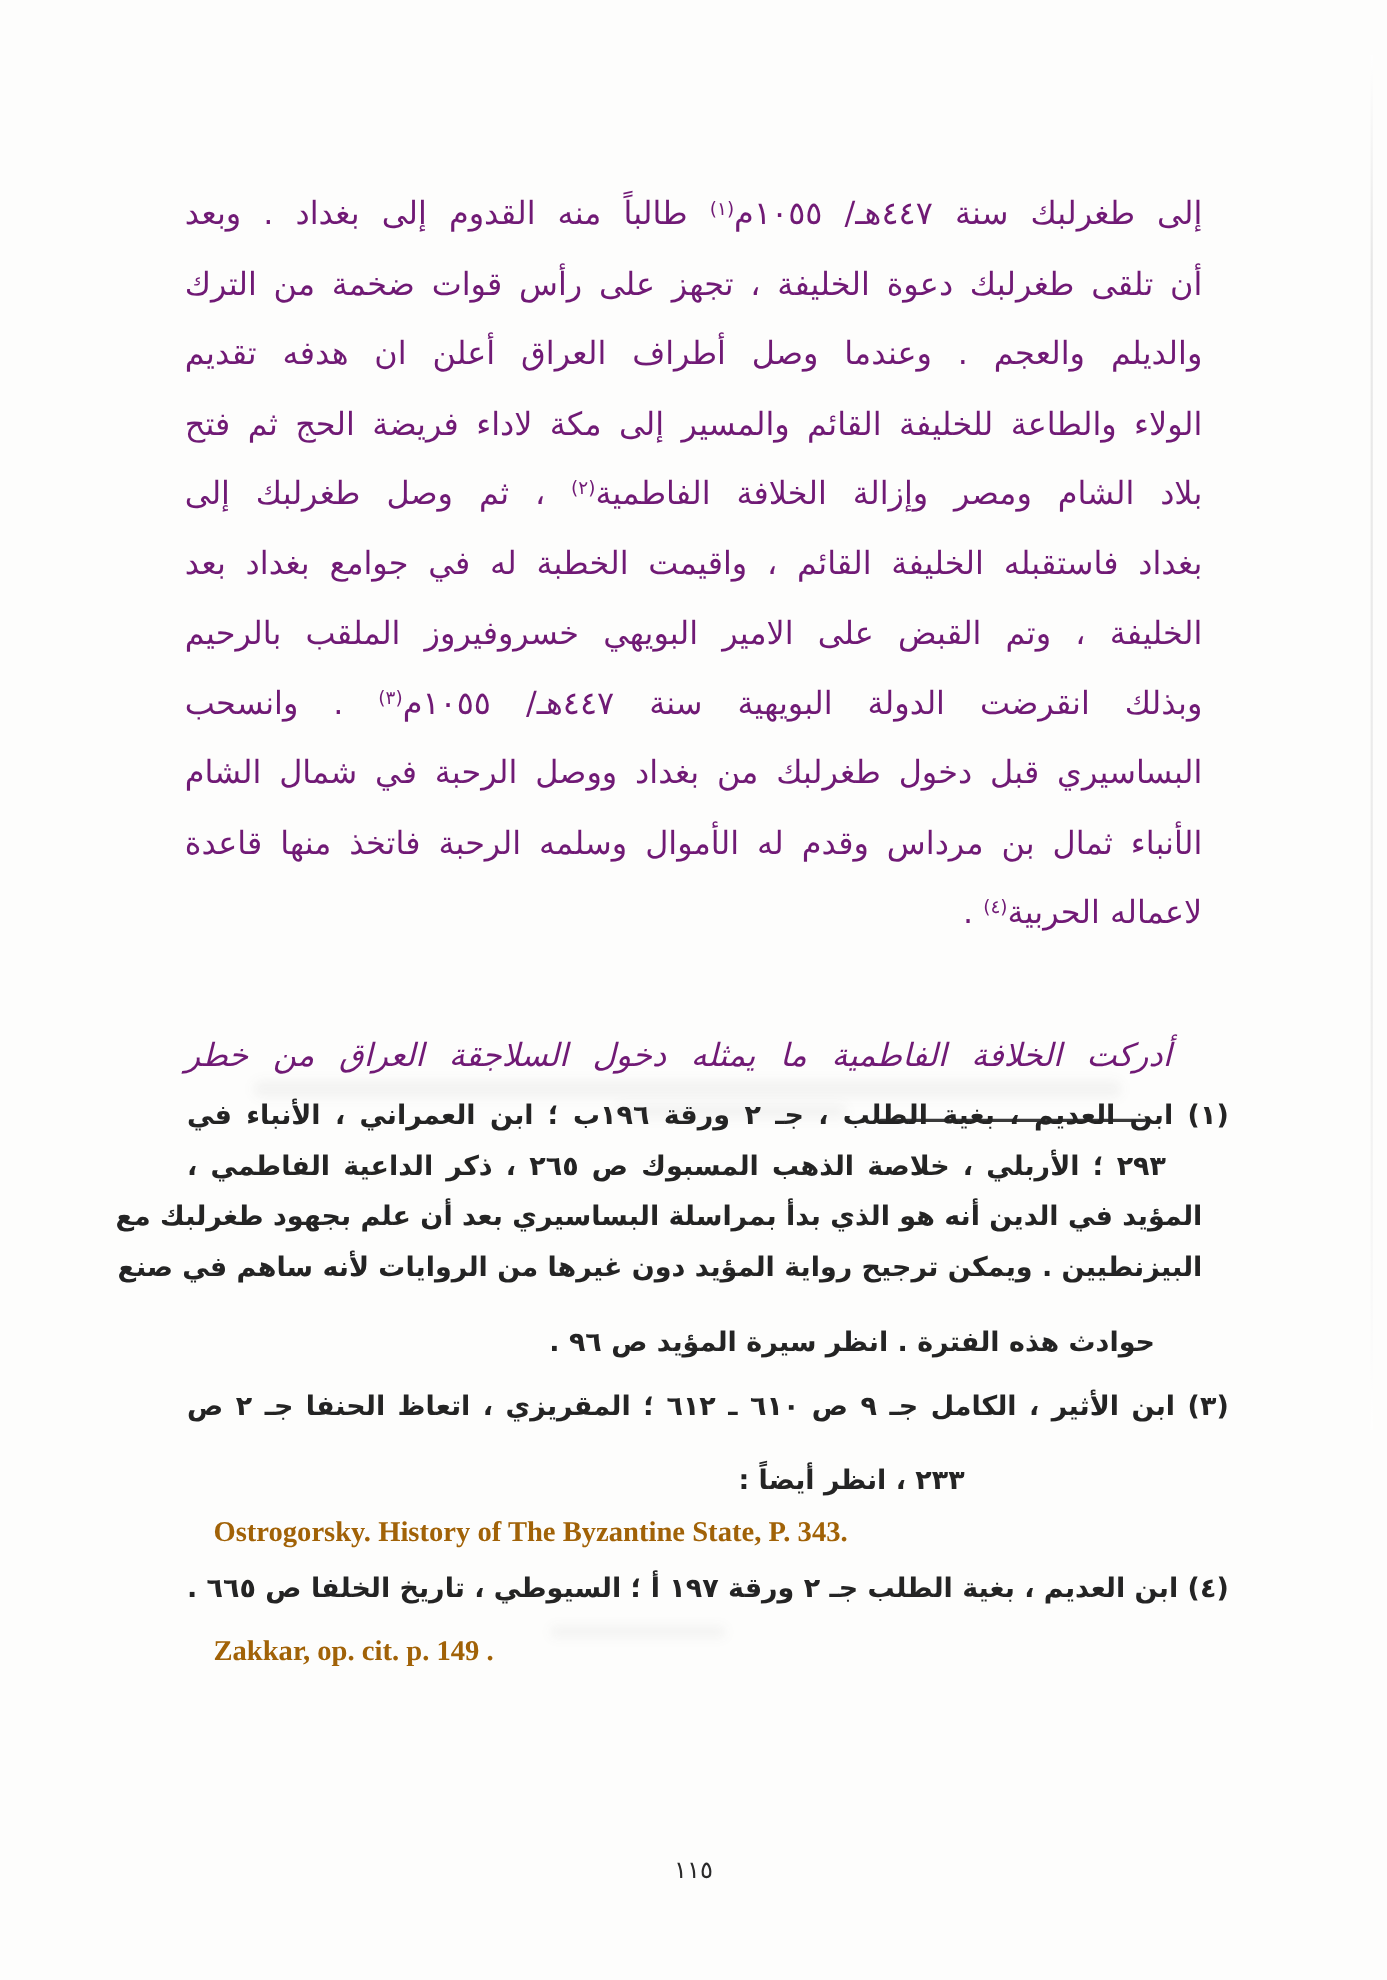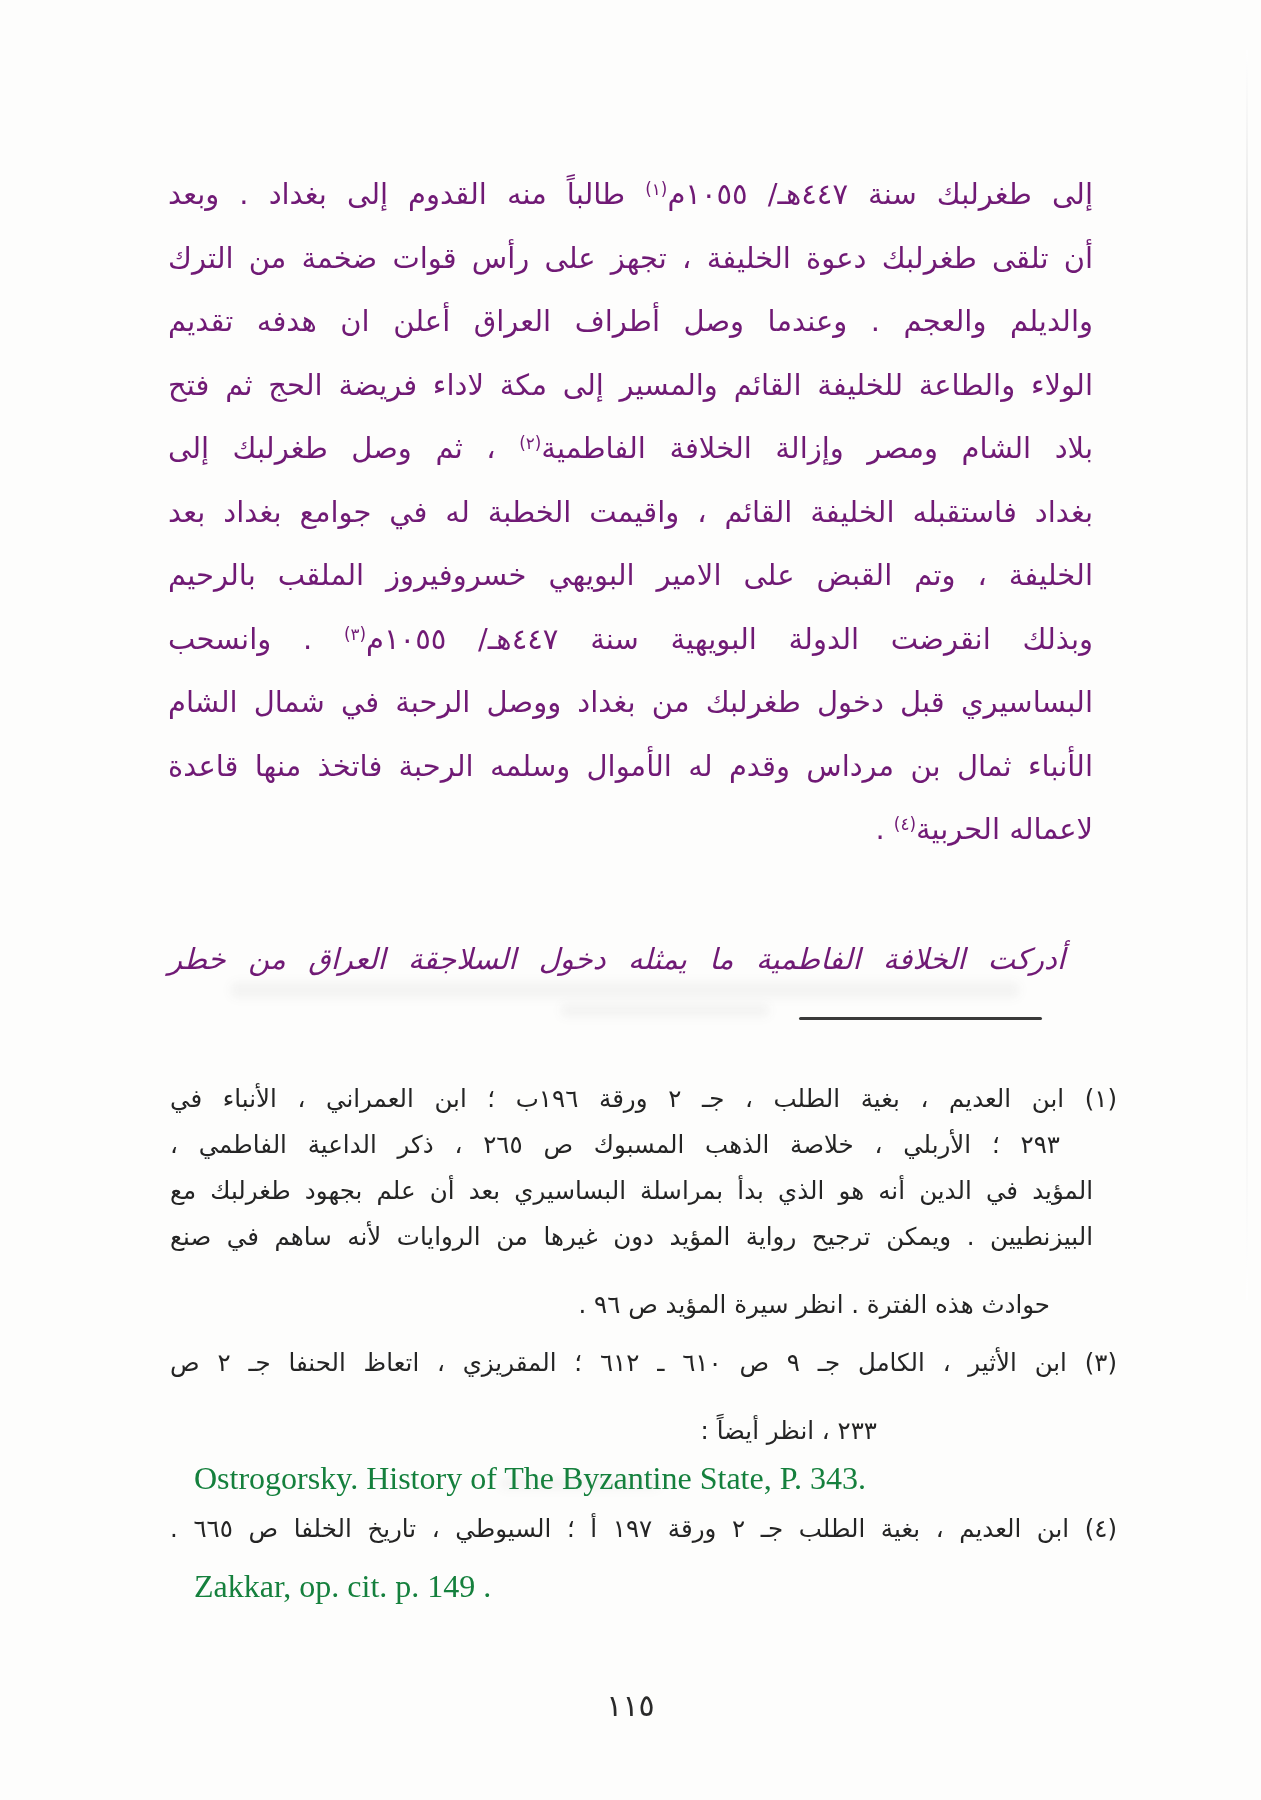--- a/index.html
+++ b/index.html
@@ -31,40 +31,40 @@
   }
   .bl.rlast{text-align:left;text-align-last:right;white-space:normal;}
   .bl.first-indent{text-indent:28px;}
   .bl sup{font-size:.58em;vertical-align:9px;line-height:0;}
 
   
   .fn-sep{position:absolute;top:1017px;right:219px;width:243px;height:3px;
     background:#3a3a3a;border-radius:2px;}
 
   
-  #notes{position:absolute;top:1076px;right:144px;width:947px;direction:rtl;}
+  #notes{position:absolute;top:991px;right:144px;width:947px;direction:rtl;font-weight:bold;}
   .fline{
     font-size:24.5px;line-height:46px;color:#242424;
     text-align:justify;text-align-last:justify;white-space:nowrap;
   }
   .fline.fr{text-align:center;text-align-last:right;white-space:normal;margin-top:22px;}
   .footnote{margin:0;}
   #fn1,#fn2{margin-top:12px;}
   .latin{
     direction:ltr;text-align:left;
     font-family:"Liberation Serif",serif;
-    font-size:32px;line-height:36px;color:#15803d;
+    font-size:26px;line-height:36px;color:#a16207;
     margin:6px 0 0 0;padding-left:24px;
   }
   .latin.second{margin-top:16px;}
   #fn3{margin-top:10px;}
 
   .page-number{
     position:absolute;top:1688px;right:168px;width:925px;
-    text-align:center;font-size:30px;color:#2a2a2a;direction:rtl;
+    text-align:center;font-size:22px;color:#2a2a2a;direction:rtl;
     letter-spacing:4px;
   }
 </style>
 </head>
 <body>
 
 <div class="page">
 
   <div class="scan-edge"></div>
   <div class="ghost g1"></div>

